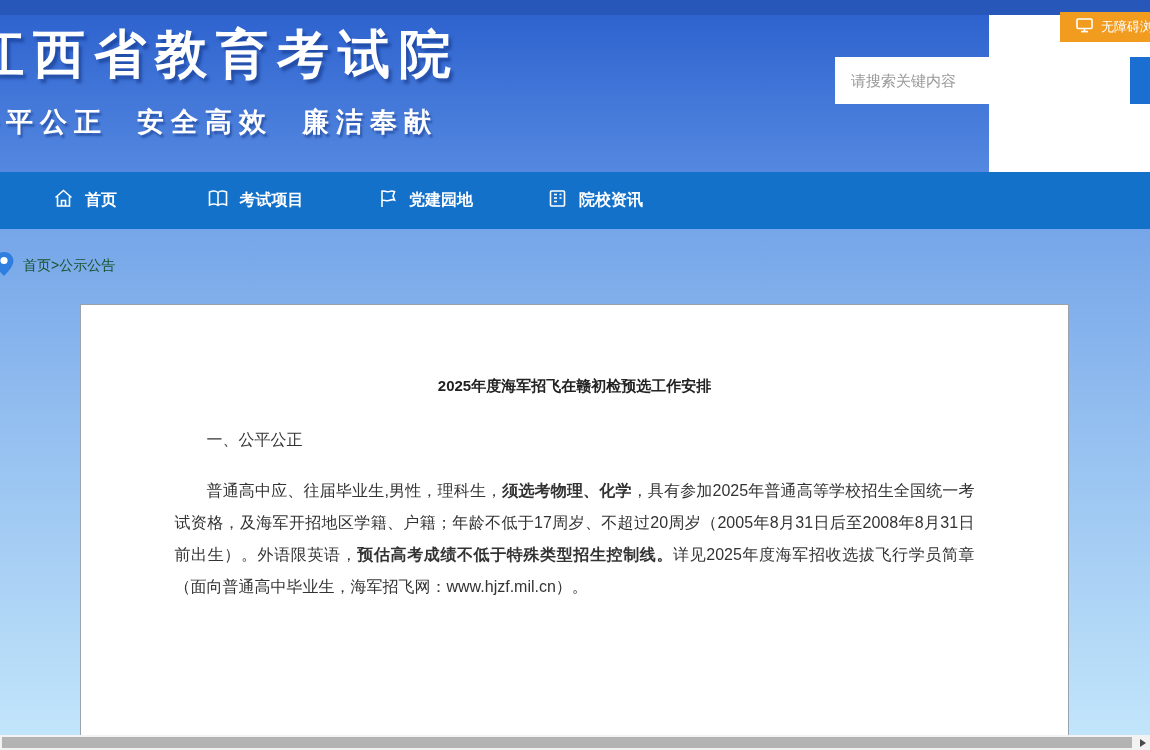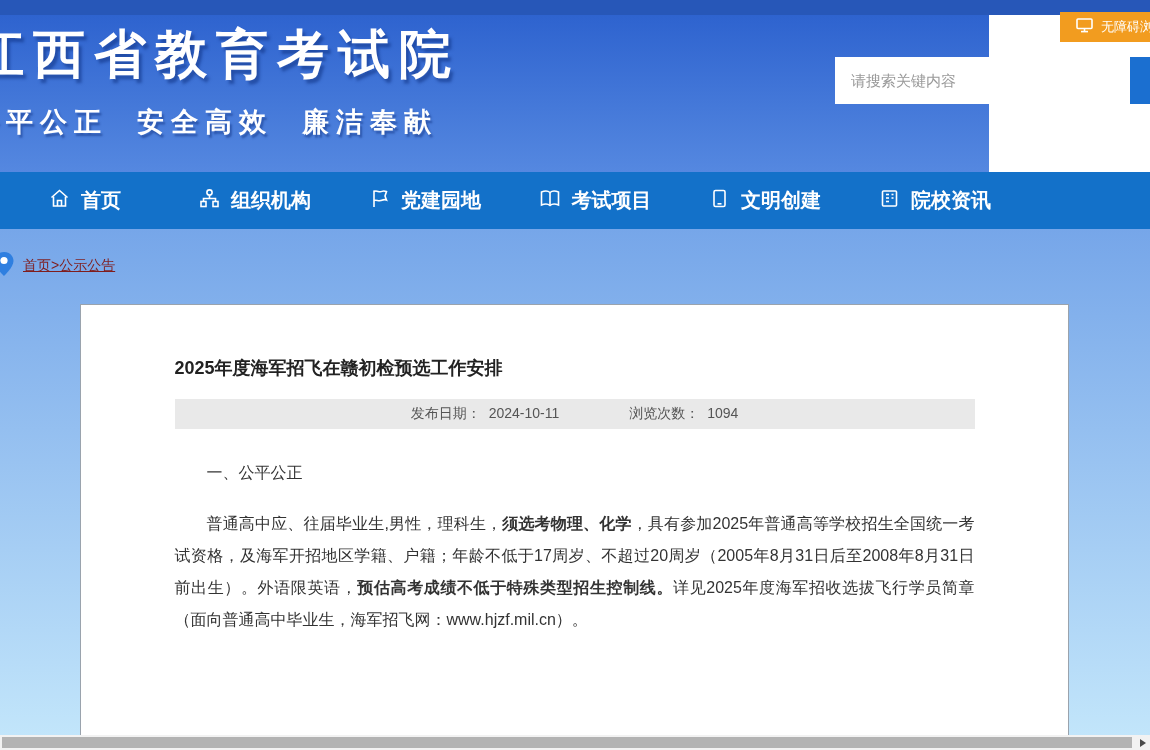--- a/index.html
+++ b/index.html
@@ -63,48 +63,48 @@
   .nav {
     position: absolute; left: 0; top: 172px; width: 1150px; height: 57px;
     background: #1371c9; overflow: hidden;
   }
   .nav-inner {
     width: 1190px; height: 57px; display: flex;
   }
   .nav-item {
     width: 170px; height: 57px;
     display: flex; align-items: center; justify-content: center; gap: 11px;
-    color: #ffffff; font-size: 20px; font-weight: bold;
+    color: #ffffff; font-size: 16px; font-weight: bold;
     cursor: pointer; white-space: nowrap;
   }
   .nav-item svg { flex: 0 0 auto; }
 
   
   .content-bg {
     position: absolute; left: 0; top: 229px; width: 1150px; height: 521px;
     background: linear-gradient(to bottom, #76a6e9, #c4e7fb);
   }
 
   
   .breadcrumb {
     position: absolute; left: -7px; top: 253px; height: 26px;
     display: flex; align-items: center; gap: 8px;
   }
-  .breadcrumb-text { font-size: 14px; color: #7f1d1d; cursor: pointer; text-decoration: underline; }
+  .breadcrumb-text { font-size: 14px; color: #14532d; cursor: pointer; }
 
   
   .article-card {
     position: absolute; left: 80px; top: 304px; width: 989px; height: 446px;
     background: #ffffff; border: 1px solid #9aa3ad;
     overflow: hidden;
   }
   .article-inner { width: 800px; margin: 0 auto; }
   .article-title {
-    margin-top: 51px;
-    text-align: left; font-size: 18px; font-weight: bold; color: #222;
+    margin-top: 72px;
+    text-align: center; font-size: 15px; font-weight: bold; color: #222;
   }
   .meta-bar {
     margin-top: 19px; height: 30px; background: #e9e9e9;
     display: flex; align-items: center; justify-content: center; gap: 70px;
     font-size: 14px; color: #555;
   }
   .meta-pair { display: flex; gap: 8px; }
   .article-body { color: #333; font-size: 16px; }
   .article-body .blk { text-indent: 2em; line-height: 32px; }
   .article-body .heading { margin-top: 28px; }
@@ -168,62 +168,42 @@
         <span>
           <svg width="21" height="21" viewBox="0 0 21 21" fill="none" stroke="#ffffff" stroke-width="1.6">
             <path d="M2.5 9.5 L10.5 2.5 L18.5 9.5"></path>
             <path d="M4.5 8.5 V18 H16.5 V8.5"></path>
             <path d="M8.5 18 V12.5 H12.5 V18"></path>
           </svg>
         </span>
         <span>首页</span>
       </div>
 
-      <div class="nav-item">
-        <span>
-          <svg width="21" height="21" viewBox="0 0 21 21" fill="none" stroke="#ffffff" stroke-width="1.6">
-            <circle cx="10.5" cy="4.5" r="2.6"></circle>
-            <path d="M10.5 7.2 V10.5 M4.5 13.5 V10.5 H16.5 V13.5"></path>
-            <rect x="2" y="13.5" width="5" height="5"></rect>
-            <rect x="14" y="13.5" width="5" height="5"></rect>
-          </svg>
-        </span>
-        <span>组织机构</span>
+
+      <div class="nav-item">
+        <span>
+          <svg width="22" height="21" viewBox="0 0 22 21" fill="none" stroke="#ffffff" stroke-width="1.6">
+            <path d="M11 4.5 C9 2.8 5.5 2.8 2.5 4 V17 C5.5 15.8 9 15.8 11 17.5 C13 15.8 16.5 15.8 19.5 17 V4 C16.5 2.8 13 2.8 11 4.5 Z"></path>
+            <path d="M11 4.5 V17.5"></path>
+          </svg>
+        </span>
+        <span>考试项目</span>
       </div>
 
       <div class="nav-item">
         <span>
           <svg width="21" height="21" viewBox="0 0 21 21" fill="none" stroke="#ffffff" stroke-width="1.6">
             <path d="M5 2.5 V19"></path>
             <path d="M5 3.5 C8 1.8 10 5 13 3.4 C15 2.4 16 3 17.5 3.6 L16 8 L17.5 12 C15 11 14 11.8 11.5 12.6 C9 13.4 7.5 11.5 5 12.6"></path>
           </svg>
         </span>
         <span>党建园地</span>
       </div>
 
-      <div class="nav-item">
-        <span>
-          <svg width="22" height="21" viewBox="0 0 22 21" fill="none" stroke="#ffffff" stroke-width="1.6">
-            <path d="M11 4.5 C9 2.8 5.5 2.8 2.5 4 V17 C5.5 15.8 9 15.8 11 17.5 C13 15.8 16.5 15.8 19.5 17 V4 C16.5 2.8 13 2.8 11 4.5 Z"></path>
-            <path d="M11 4.5 V17.5"></path>
-          </svg>
-        </span>
-        <span>考试项目</span>
-      </div>
-
-
-      <div class="nav-item">
-        <span>
-          <svg width="21" height="21" viewBox="0 0 21 21" fill="none" stroke="#ffffff" stroke-width="1.6">
-            <rect x="5" y="2.5" width="11" height="16" rx="1.5"></rect>
-            <line x1="8.5" y1="15.8" x2="12.5" y2="15.8"></line>
-          </svg>
-        </span>
-        <span>文明创建</span>
-      </div>
+
 
       <div class="nav-item">
         <span>
           <svg width="21" height="21" viewBox="0 0 21 21" fill="none" stroke="#ffffff" stroke-width="1.6">
             <rect x="3.5" y="3" width="14" height="15" rx="1"></rect>
             <line x1="7" y1="6.5" x2="10" y2="6.5"></line>
             <line x1="12.5" y1="6.5" x2="14.5" y2="6.5"></line>
             <line x1="7" y1="10" x2="10" y2="10"></line>
             <line x1="12.5" y1="10" x2="14.5" y2="10"></line>
             <line x1="7" y1="13.5" x2="10" y2="13.5"></line>
@@ -244,30 +224,20 @@
         <circle cx="11" cy="9.5" r="3.6" fill="#ffffff"></circle>
       </svg>
     </span>
     <span class="breadcrumb-text">首页&gt;公示公告</span>
   </div>
 
   <div class="article-card">
     <div class="article-inner">
       <h1 class="article-title">2025年度海军招飞在赣初检预选工作安排</h1>
 
-      <div class="meta-bar">
-        <span class="meta-pair">
-          <span>发布日期：</span>
-          <span>2024-10-11</span>
-        </span>
-        <span class="meta-pair">
-          <span>浏览次数：</span>
-          <span>1094</span>
-        </span>
-      </div>
 
       <div class="article-body">
           <p class="blk heading"><span>一、公平公正</span></p>
           <p class="blk para"><span>普通高中应、往届毕业生,男性，理科生，</span><span class="seg-bold">须选考物理、化学</span><span>，具有参加2025年普通高等学校招生全国统一考试资格，及海军开招地区学籍、户籍；年龄不低于17周岁、不超过20周岁（2005年8月31日后至2008年8月31日前出生）。外语限英语，</span><span class="seg-bold">预估高考成绩不低于特殊类型招生控制线。</span><span>详见2025年度海军招收选拔飞行学员简章（面向普通高中毕业生，海军招飞网：www.hjzf.mil.cn）。</span></p>
         </div>
     </div>
   </div>
 
   <div class="hscrollbar">
     <div class="hscroll-thumb"></div>

